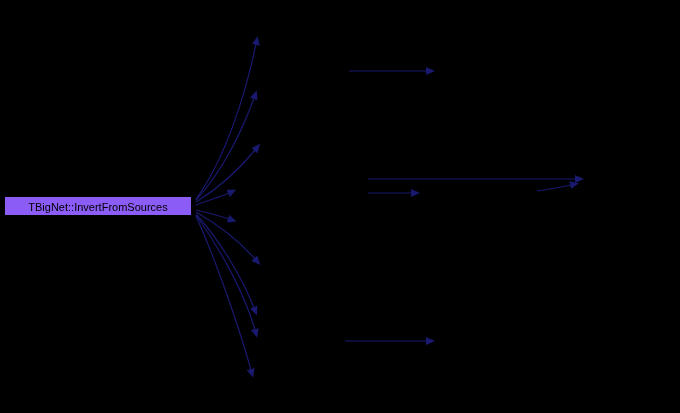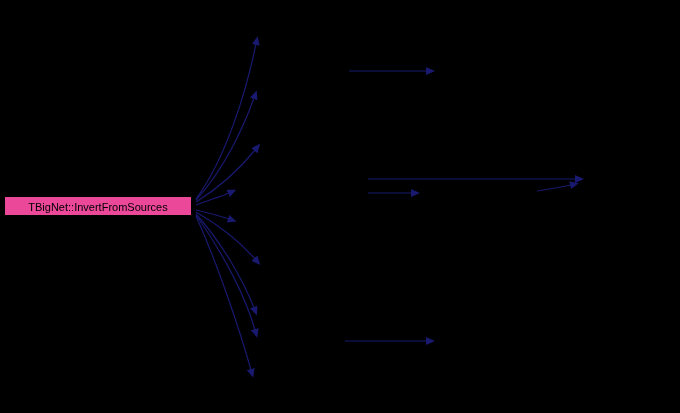--- a/index.html
+++ b/index.html
@@ -23,21 +23,21 @@
     height: 413px;
     display: block;
   }
   .graph-node {
     position: absolute;
     left: 4px;
     top: 196px;
     width: 188px;
     height: 20px;
     line-height: 20px;
-    background: #ec4899;
+    background: #8b5cf6;
     border: 1px solid #000000;
     color: #000000;
     font-size: 11px;
     text-align: center;
     white-space: nowrap;
     overflow: hidden;
     cursor: pointer;
     box-sizing: border-box;
   }
 </style>

